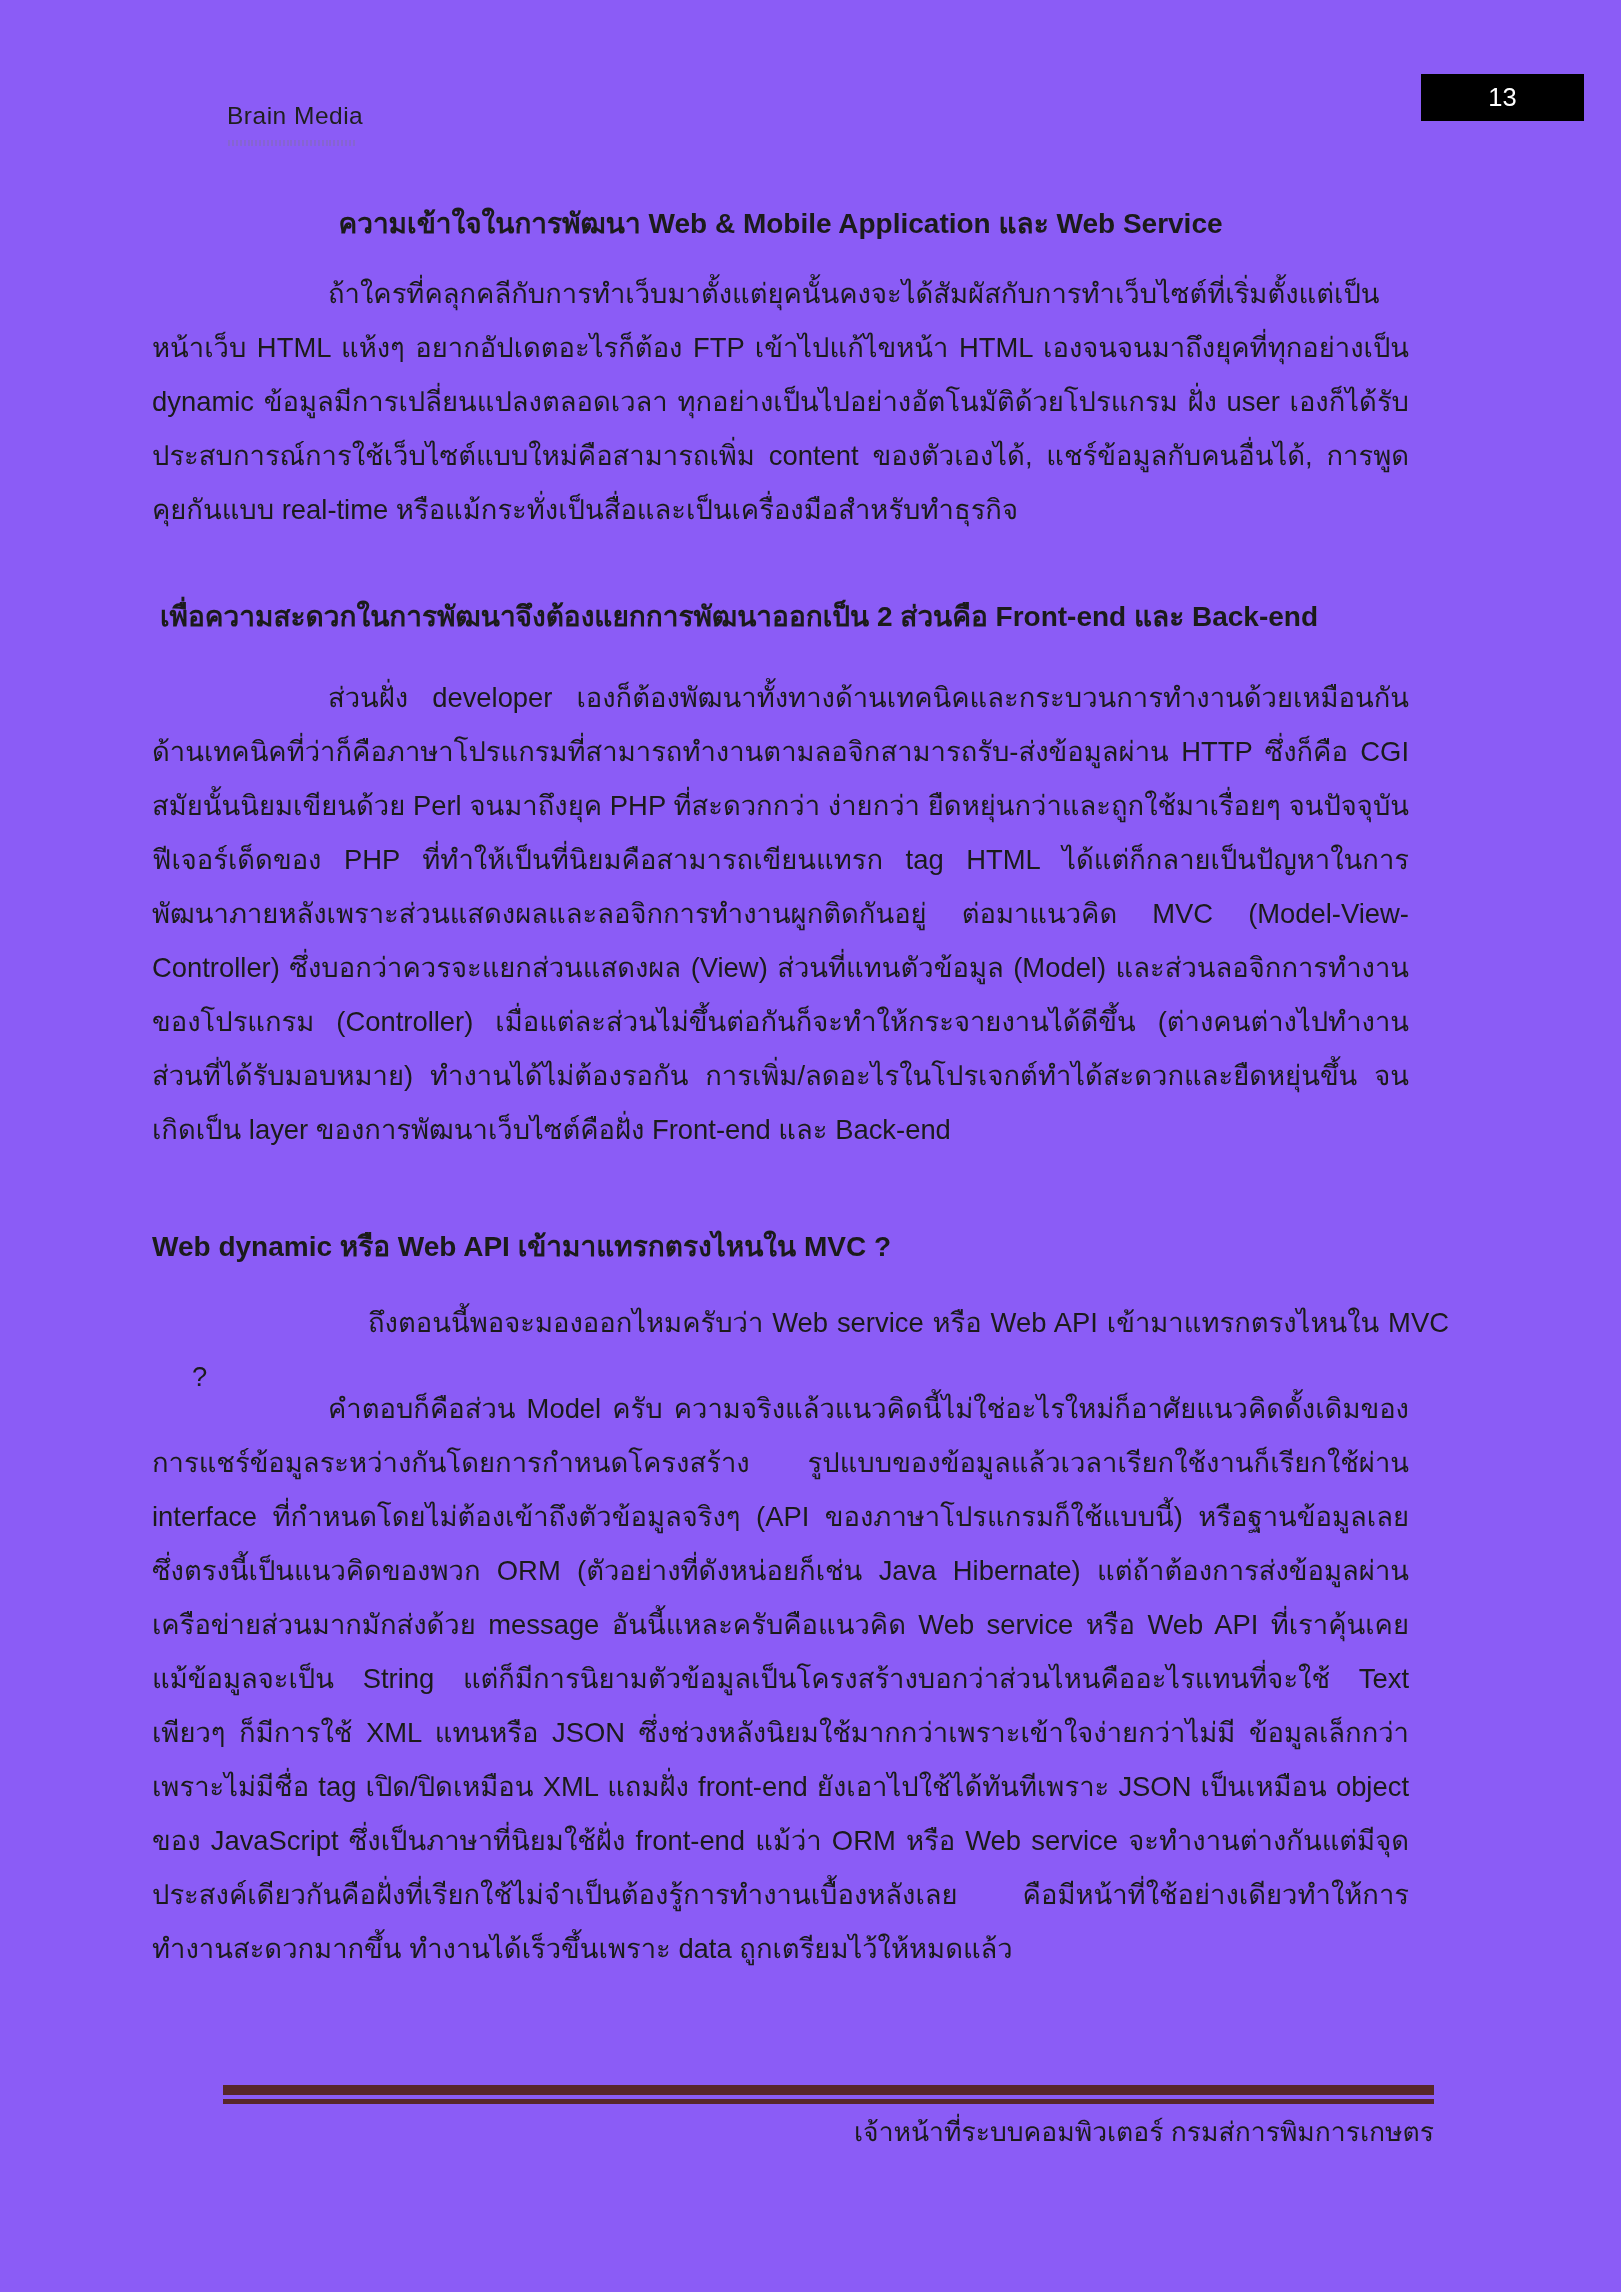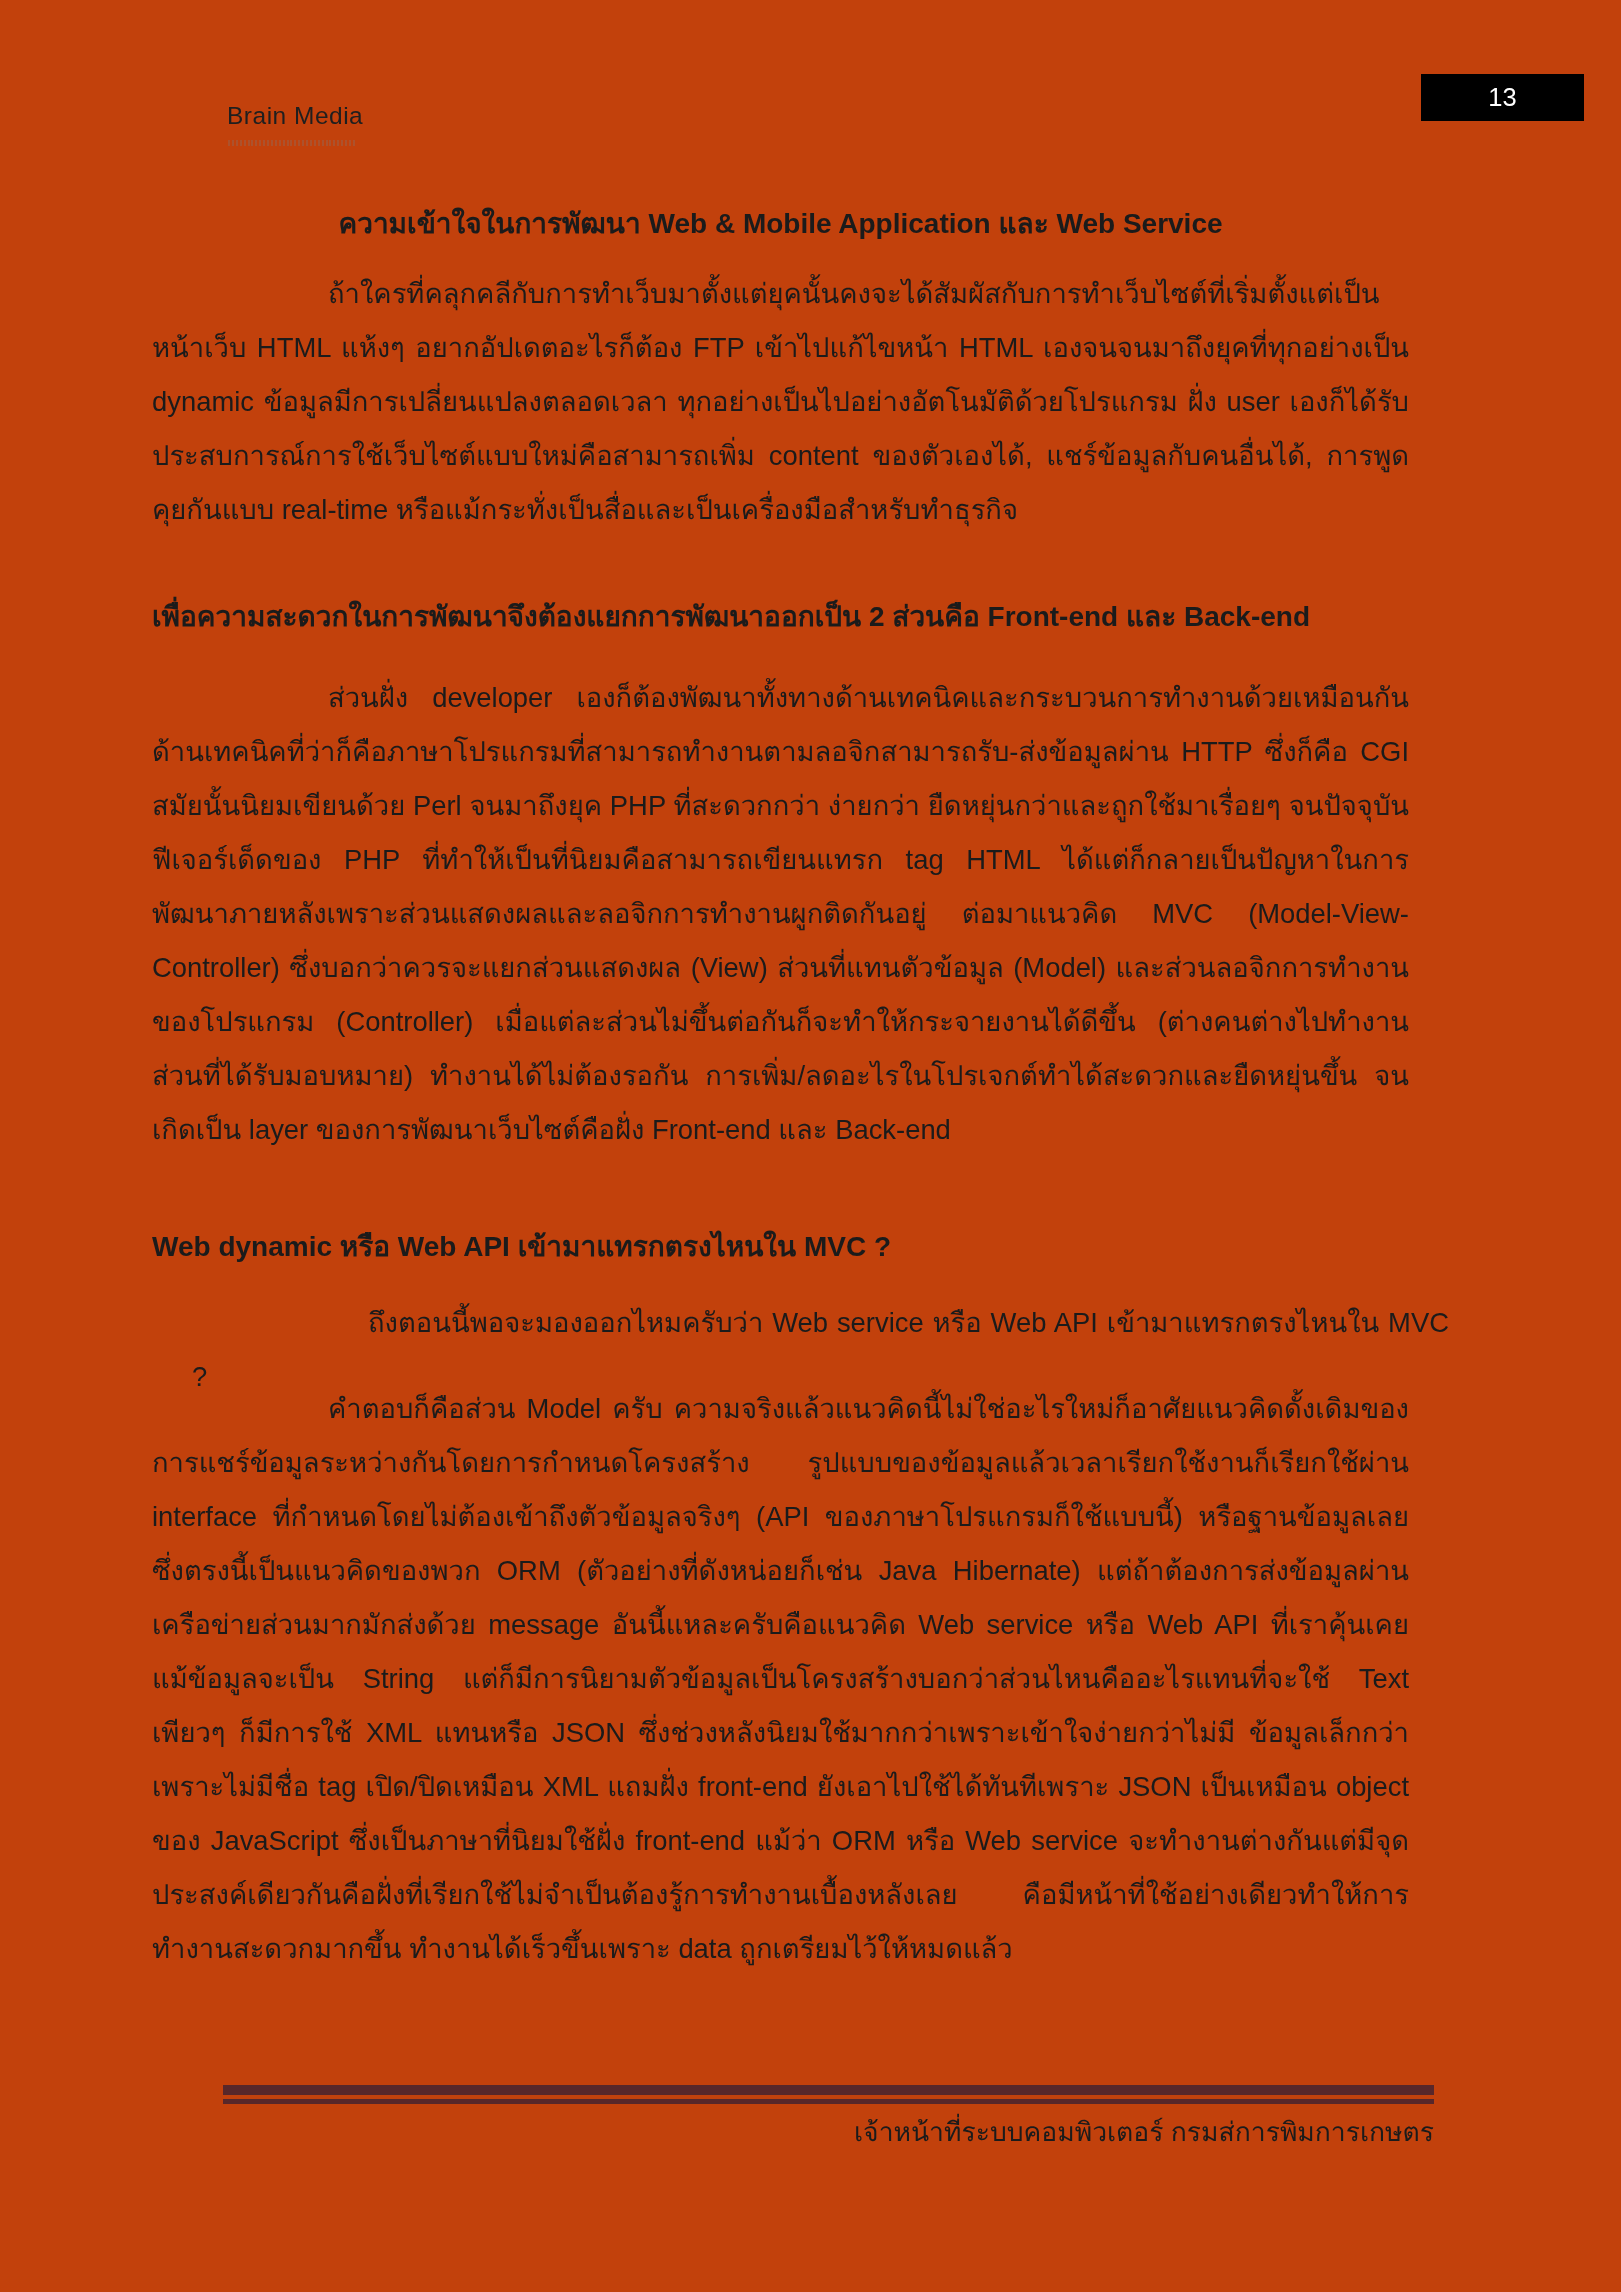--- a/index.html
+++ b/index.html
@@ -1,21 +1,21 @@
 <!DOCTYPE html>
 <html><head>
 <meta charset="utf-8">
 <style>
   html, body { margin: 0; padding: 0; background: #e8e8e8; }
   .page {
     position: relative;
     width: 1621px;
     height: 2293px;
     margin: 0 auto;
-    background: #c2410c;
+    background: #8b5cf6;
     font-family: "Liberation Sans", sans-serif;
     color: #1b1b1b;
     overflow: hidden;
   }
 
   
   .brand {
     position: absolute;
     left: 227px;
     top: 102px;
@@ -64,21 +64,21 @@
     font-weight: bold;
     font-size: 28px;
   }
   .indent { text-indent: 176px; }
   .subhead {
     font-weight: bold;
     font-size: 28px;
     text-align: left;
   }
   .p-intro     { top: 267px; }
-  .h-split     { top: 590px; }
+  .h-split     { top: 590px; margin-left: 8px; }
   .p-developer { top: 671px; }
   .h-webapi    { top: 1220px; }
   .p-question  { top: 1296px; margin-left: 40px; }
   .p-answer    { top: 1382px; }
 
   
   .rule-thick {
     position: absolute;
     left: 223px;
     top: 2085px;

